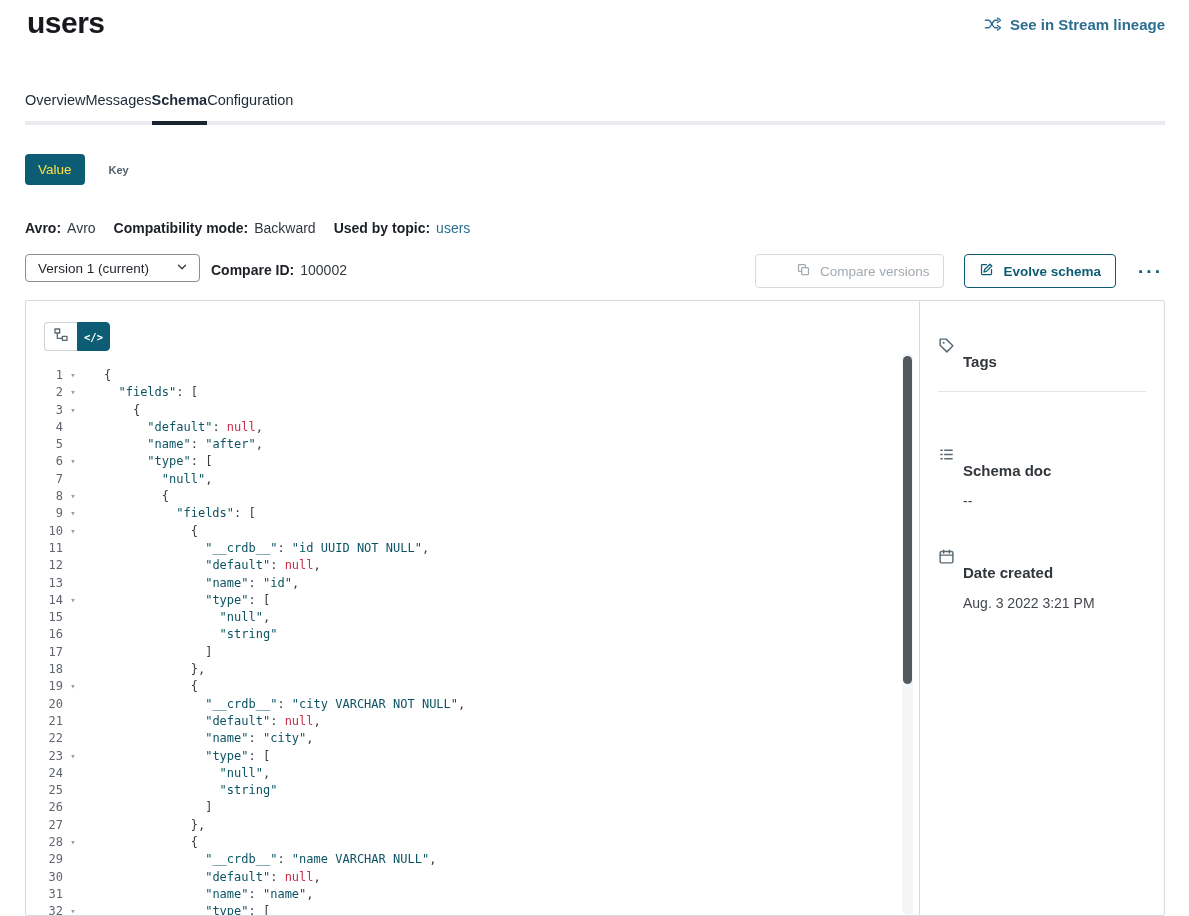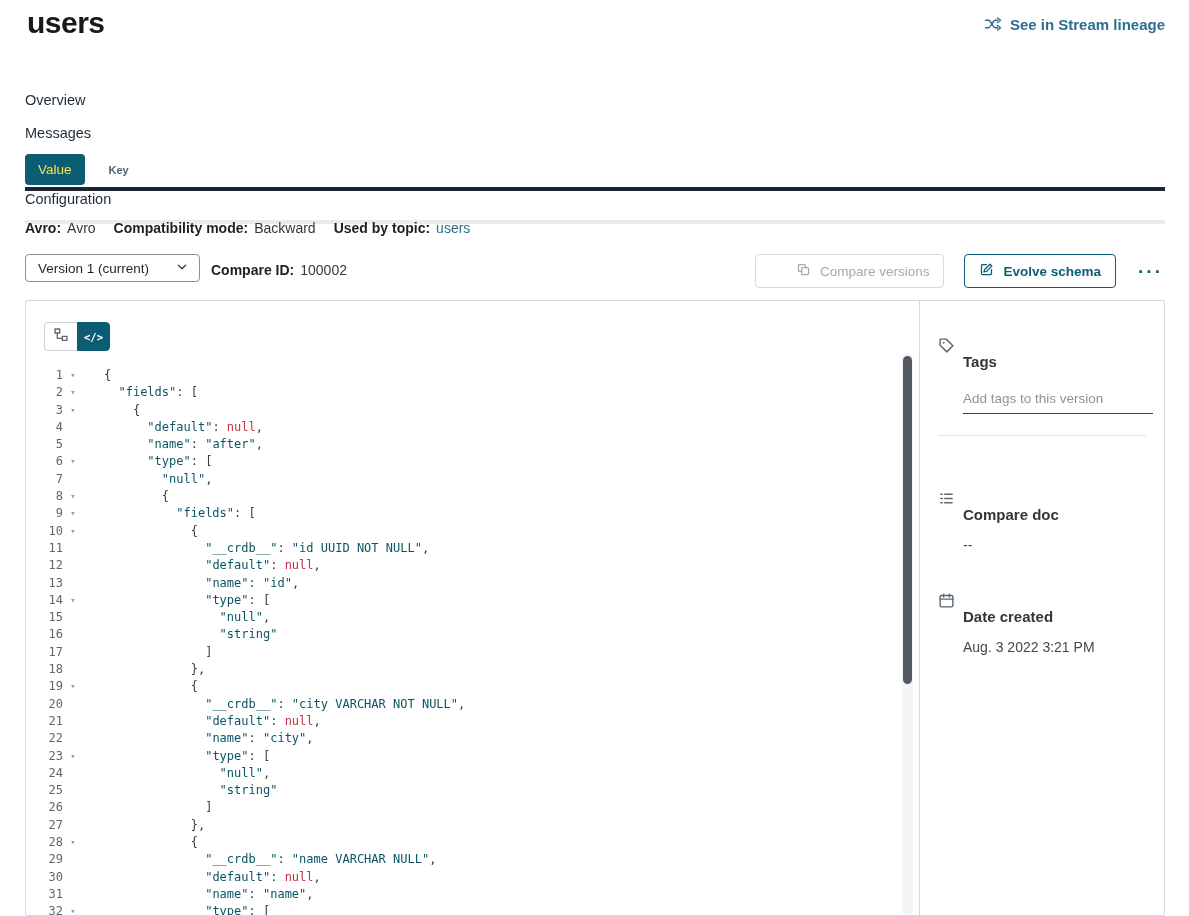--- a/index.html
+++ b/index.html
@@ -24,21 +24,21 @@
   }
   .lineage-link{
     position:absolute;right:24px;top:15px;display:flex;align-items:center;gap:8px;
     color:var(--link);font-size:15px;font-weight:700;
   }
   .lineage-link svg{display:block;}
 
   
   .tabs{
     position:absolute;left:25px;right:24px;top:88px;
-    display:flex;border-bottom:4px solid #e9ebee;flex-direction:column;
+    display:flex;border-bottom:4px solid #e9ebee;
   }
   .tab{
     position:relative;padding:4px 0 13px 0;font-size:14.5px;font-weight:500;color:#1d2b3a;
   }
   .tab.active{font-weight:600;}
   .tab.active::after{
     content:"";position:absolute;left:0;right:0;bottom:-4px;height:4px;
     background:var(--tab-active-underline);
   }
 
@@ -406,32 +406,31 @@
     <div class="section-tags" data-interactable="false">
       <div class="side-heading" data-interactable="false">
         <span data-interactable="false">
           <svg viewBox="0 0 24 24" width="17" height="17" fill="none" stroke="currentColor" stroke-width="2" stroke-linejoin="round">
             <path d="M3 3h8.5L21 12.5 12.5 21 3 11.5z"></path>
             <circle cx="8" cy="8" r="1.4" fill="currentColor" stroke="none"></circle>
           </svg>
         </span>
         <span class="side-title" data-interactable="false">Tags</span>
       </div>
-      <input class="tags-input" type="text" data-interactable="true" placeholder="Add tags to this version" style="">
       <hr class="side-divider" data-interactable="false">
     </div>
 
     <div class="section-doc" data-interactable="false">
       <div class="side-heading" data-interactable="false">
         <span data-interactable="false">
           <svg viewBox="0 0 24 24" width="17" height="17" fill="none" stroke="currentColor" stroke-width="2" stroke-linecap="round">
             <path d="M4 6h2M9.5 6H20M4 12h2M9.5 12H20M4 18h2M9.5 18H20"></path>
           </svg>
         </span>
-        <span class="side-title" data-interactable="false">Compare doc</span>
+        <span class="side-title" data-interactable="false">Schema doc</span>
       </div>
       <div class="side-value" data-interactable="false">--</div>
     </div>
 
     <div class="section-date" data-interactable="false">
       <div class="side-heading" data-interactable="false">
         <span data-interactable="false">
           <svg viewBox="0 0 24 24" width="17" height="17" fill="none" stroke="currentColor" stroke-width="2" stroke-linecap="round" stroke-linejoin="round">
             <rect x="3" y="5" width="18" height="16" rx="2"></rect>
             <path d="M3 10h18M8 3v4M16 3v4"></path>

